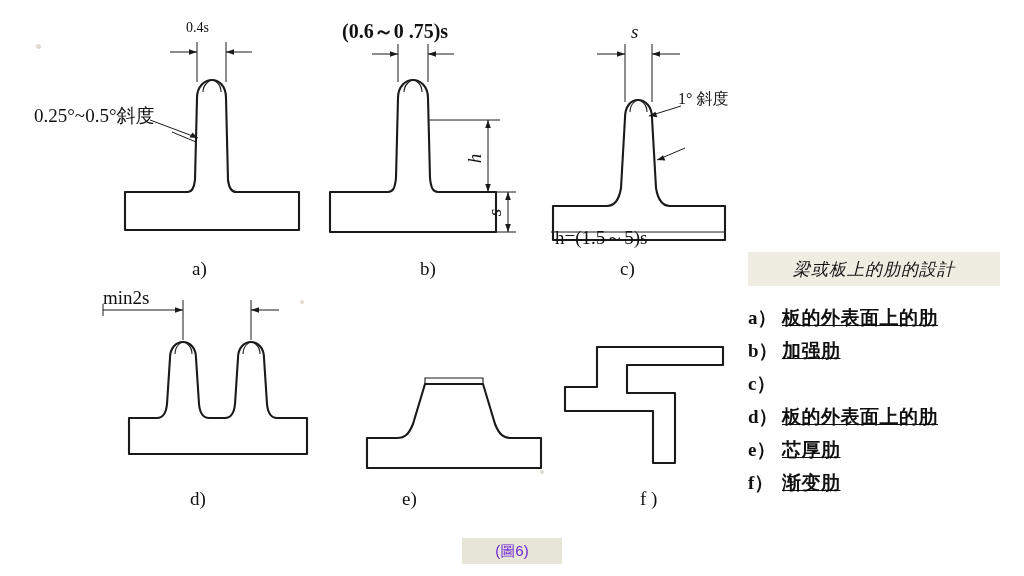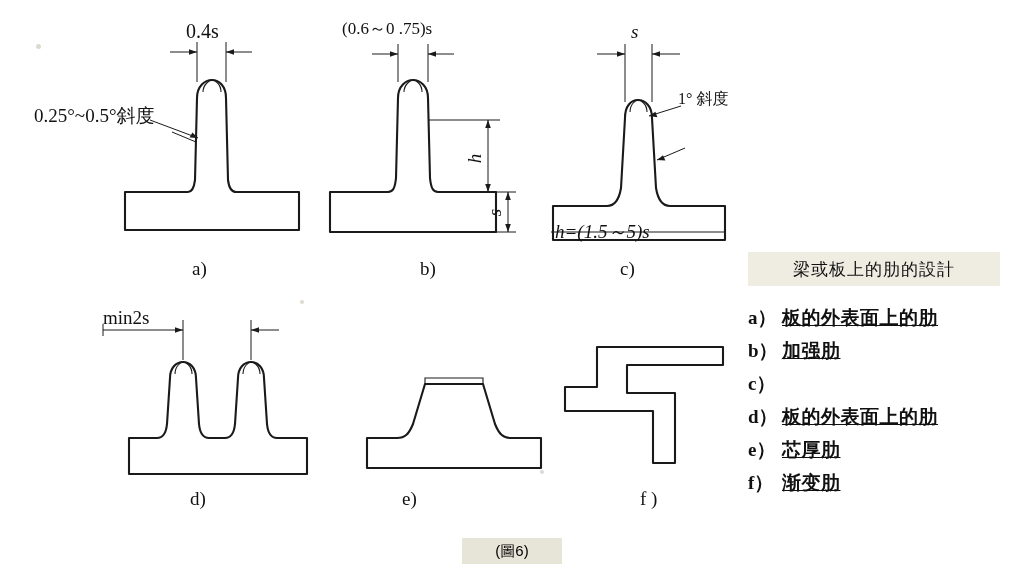--- a/index.html
+++ b/index.html
@@ -50,20 +50,21 @@
     width: 252px;
     height: 34px;
     background: #efece2;
     display: flex;
     align-items: center;
     justify-content: center;
     font-family: "Liberation Sans", sans-serif;
     font-size: 17px;
     letter-spacing: 1px;
     color: #111;
+    font-style: italic;
   }
   .legend {
     position: absolute;
     left: 748px;
     top: 305px;
     width: 270px;
   }
   .legend-row {
     display: flex;
     align-items: baseline;
@@ -86,21 +87,21 @@
     left: 462px;
     top: 538px;
     width: 100px;
     height: 26px;
     background: #e7e4d8;
     display: flex;
     align-items: center;
     justify-content: center;
     font-family: "Liberation Sans", sans-serif;
     font-size: 15px;
-    color: #000000;
+    color: #6d28d9;
   }
   .speck { position: absolute; background: #dedad0; border-radius: 50%; }
 </style>
 </head>
 <body>
 
 <div class="stage">
 
   <div class="speck" style="left:36px;top:44px;width:5px;height:5px;"></div>
   <div class="speck" style="left:300px;top:300px;width:4px;height:4px;"></div>
@@ -125,21 +126,21 @@
 
       <line class="ext" x1="150" y1="32" x2="177" y2="32"></line>
       <line class="ext" x1="232" y1="32" x2="206" y2="32"></line>
       <path fill="#1a1a1a" d="M177,32 L169,29.2 L169,34.8 Z"></path>
       <path fill="#1a1a1a" d="M206,32 L214,29.2 L214,34.8 Z"></path>
 
       <line class="ext" x1="130" y1="100" x2="178" y2="118"></line>
       <path fill="#1a1a1a" d="M178,118 L169.6,117.6 L172.4,112.6 Z"></path>
       <line class="ext" x1="152" y1="112" x2="176" y2="122"></line>
     </svg>
-    <div class="lbl" style="left:166px;top:0px;font-size:20px;">0.4s</div>
+    <div class="lbl" style="left:166px;top:0px;font-size:14px;">0.4s</div>
     <div class="lbl" style="left:-3px;top:86px;font-size:19px;margin-left:17px;">0.25°~0.5°斜度</div>
   </div>
   <div class="cap" style="left:192px;top:258px;">a)</div>
 
   <div class="fig" style="left:310px;top:20px;width:220px;height:250px;">
     <svg width="220" height="250" viewBox="0 0 220 250">
       <path class="part" d="M20,212 L20,172 L78,172
                C83,172 85,168 86,158
                L88,78
                C88,66 96,60 103,60
@@ -159,21 +160,21 @@
       <line class="ext" x1="118" y1="100" x2="190" y2="100"></line>
       <line class="ext" x1="186" y1="172" x2="206" y2="172"></line>
       <line class="ext" x1="186" y1="212" x2="206" y2="212"></line>
       <line class="ext" x1="178" y1="100" x2="178" y2="172"></line>
       <path fill="#1a1a1a" d="M178,100 L175.2,108 L180.8,108 Z"></path>
       <path fill="#1a1a1a" d="M178,172 L175.2,164 L180.8,164 Z"></path>
       <line class="ext" x1="198" y1="172" x2="198" y2="212"></line>
       <path fill="#1a1a1a" d="M198,172 L195.2,180 L200.8,180 Z"></path>
       <path fill="#1a1a1a" d="M198,212 L195.2,204 L200.8,204 Z"></path>
     </svg>
-    <div class="lbl" style="left:32px;top:0px;font-size:17px;">(0.6～0 .75)s</div>
+    <div class="lbl" style="left:32px;top:0px;font-size:20px;font-weight:bold;">(0.6～0 .75)s</div>
     <div class="lbl it" style="left:161px;top:128px;font-size:19px;transform:rotate(-90deg);">h</div>
     <div class="lbl it" style="left:182px;top:182px;font-size:19px;transform:rotate(-90deg);">s</div>
   </div>
   <div class="cap" style="left:420px;top:258px;">b)</div>
 
   <div class="fig" style="left:535px;top:20px;width:300px;height:250px;">
     <svg width="300" height="250" viewBox="0 0 300 250">
       <path class="part" d="M18,220 L18,186 L72,186
                C80,186 84,180 86,168
                L90,98
@@ -194,25 +195,25 @@
       <line class="ext" x1="146" y1="86" x2="114" y2="96"></line>
       <path fill="#1a1a1a" d="M114,96 L122.4,97.2 L120.4,91.8 Z"></path>
 
       <line class="ext" x1="150" y1="128" x2="122" y2="140"></line>
       <path fill="#1a1a1a" d="M122,140 L130.4,140.4 L128,135.2 Z"></path>
 
       <line class="ext" x1="16" y1="212" x2="190" y2="212"></line>
     </svg>
     <div class="lbl it" style="left:96px;top:2px;font-size:19px;">s</div>
     <div class="lbl" style="left:143px;top:70px;font-size:16px;">1° 斜度</div>
-    <div class="lbl" style="left:20px;top:202px;font-size:19px;font-style:italic;">h=(1.5～5)s</div>
+    <div class="lbl" style="left:20px;top:208px;font-size:19px;">h=(1.5～5)s</div>
   </div>
   <div class="cap" style="left:620px;top:258px;">c)</div>
 
-  <div class="fig" style="left:75px;top:312px;width:260px;height:200px;text-align:center;">
+  <div class="fig" style="left:75px;top:292px;width:260px;height:200px;text-align:center;">
     <svg width="260" height="200" viewBox="0 0 260 200">
       <path class="part" d="M54,162 L54,126 L82,126
             C88,126 91,122 92,112
             L95,66
             C95,56 101,50 108,50
             C115,50 121,56 121,66
             L124,112
             C125,122 128,126 134,126
             L150,126
             C156,126 159,122 160,112

